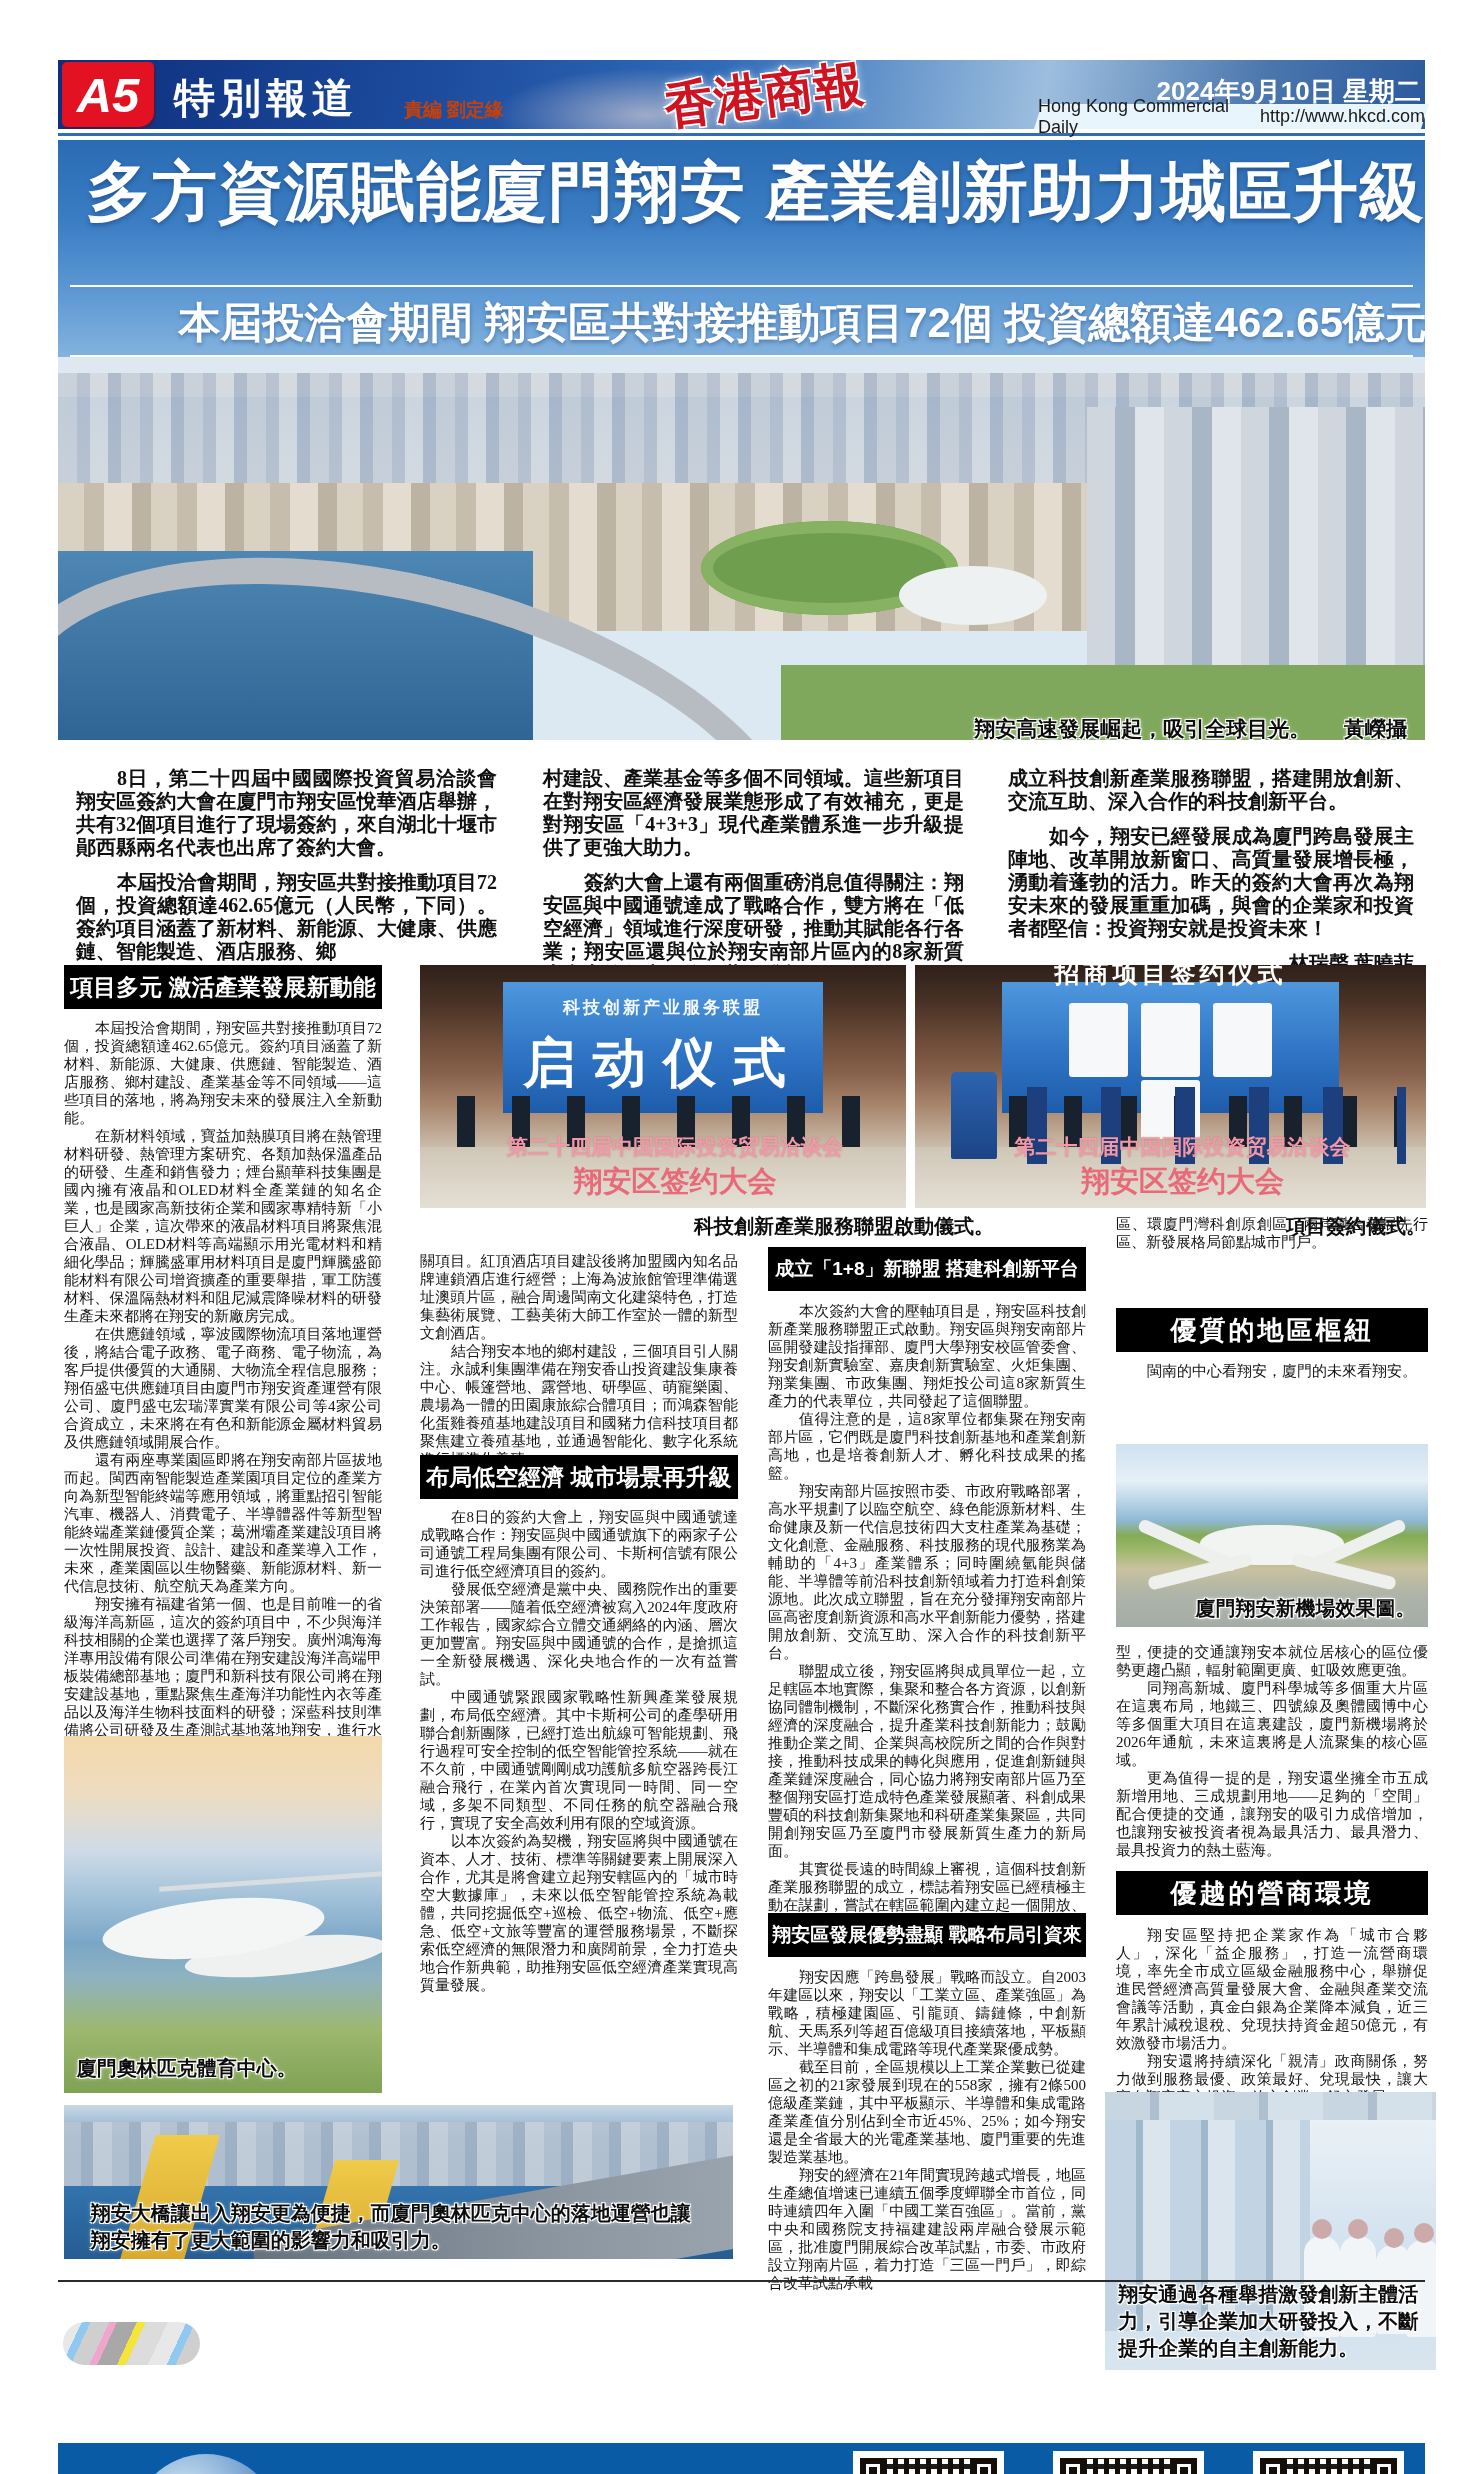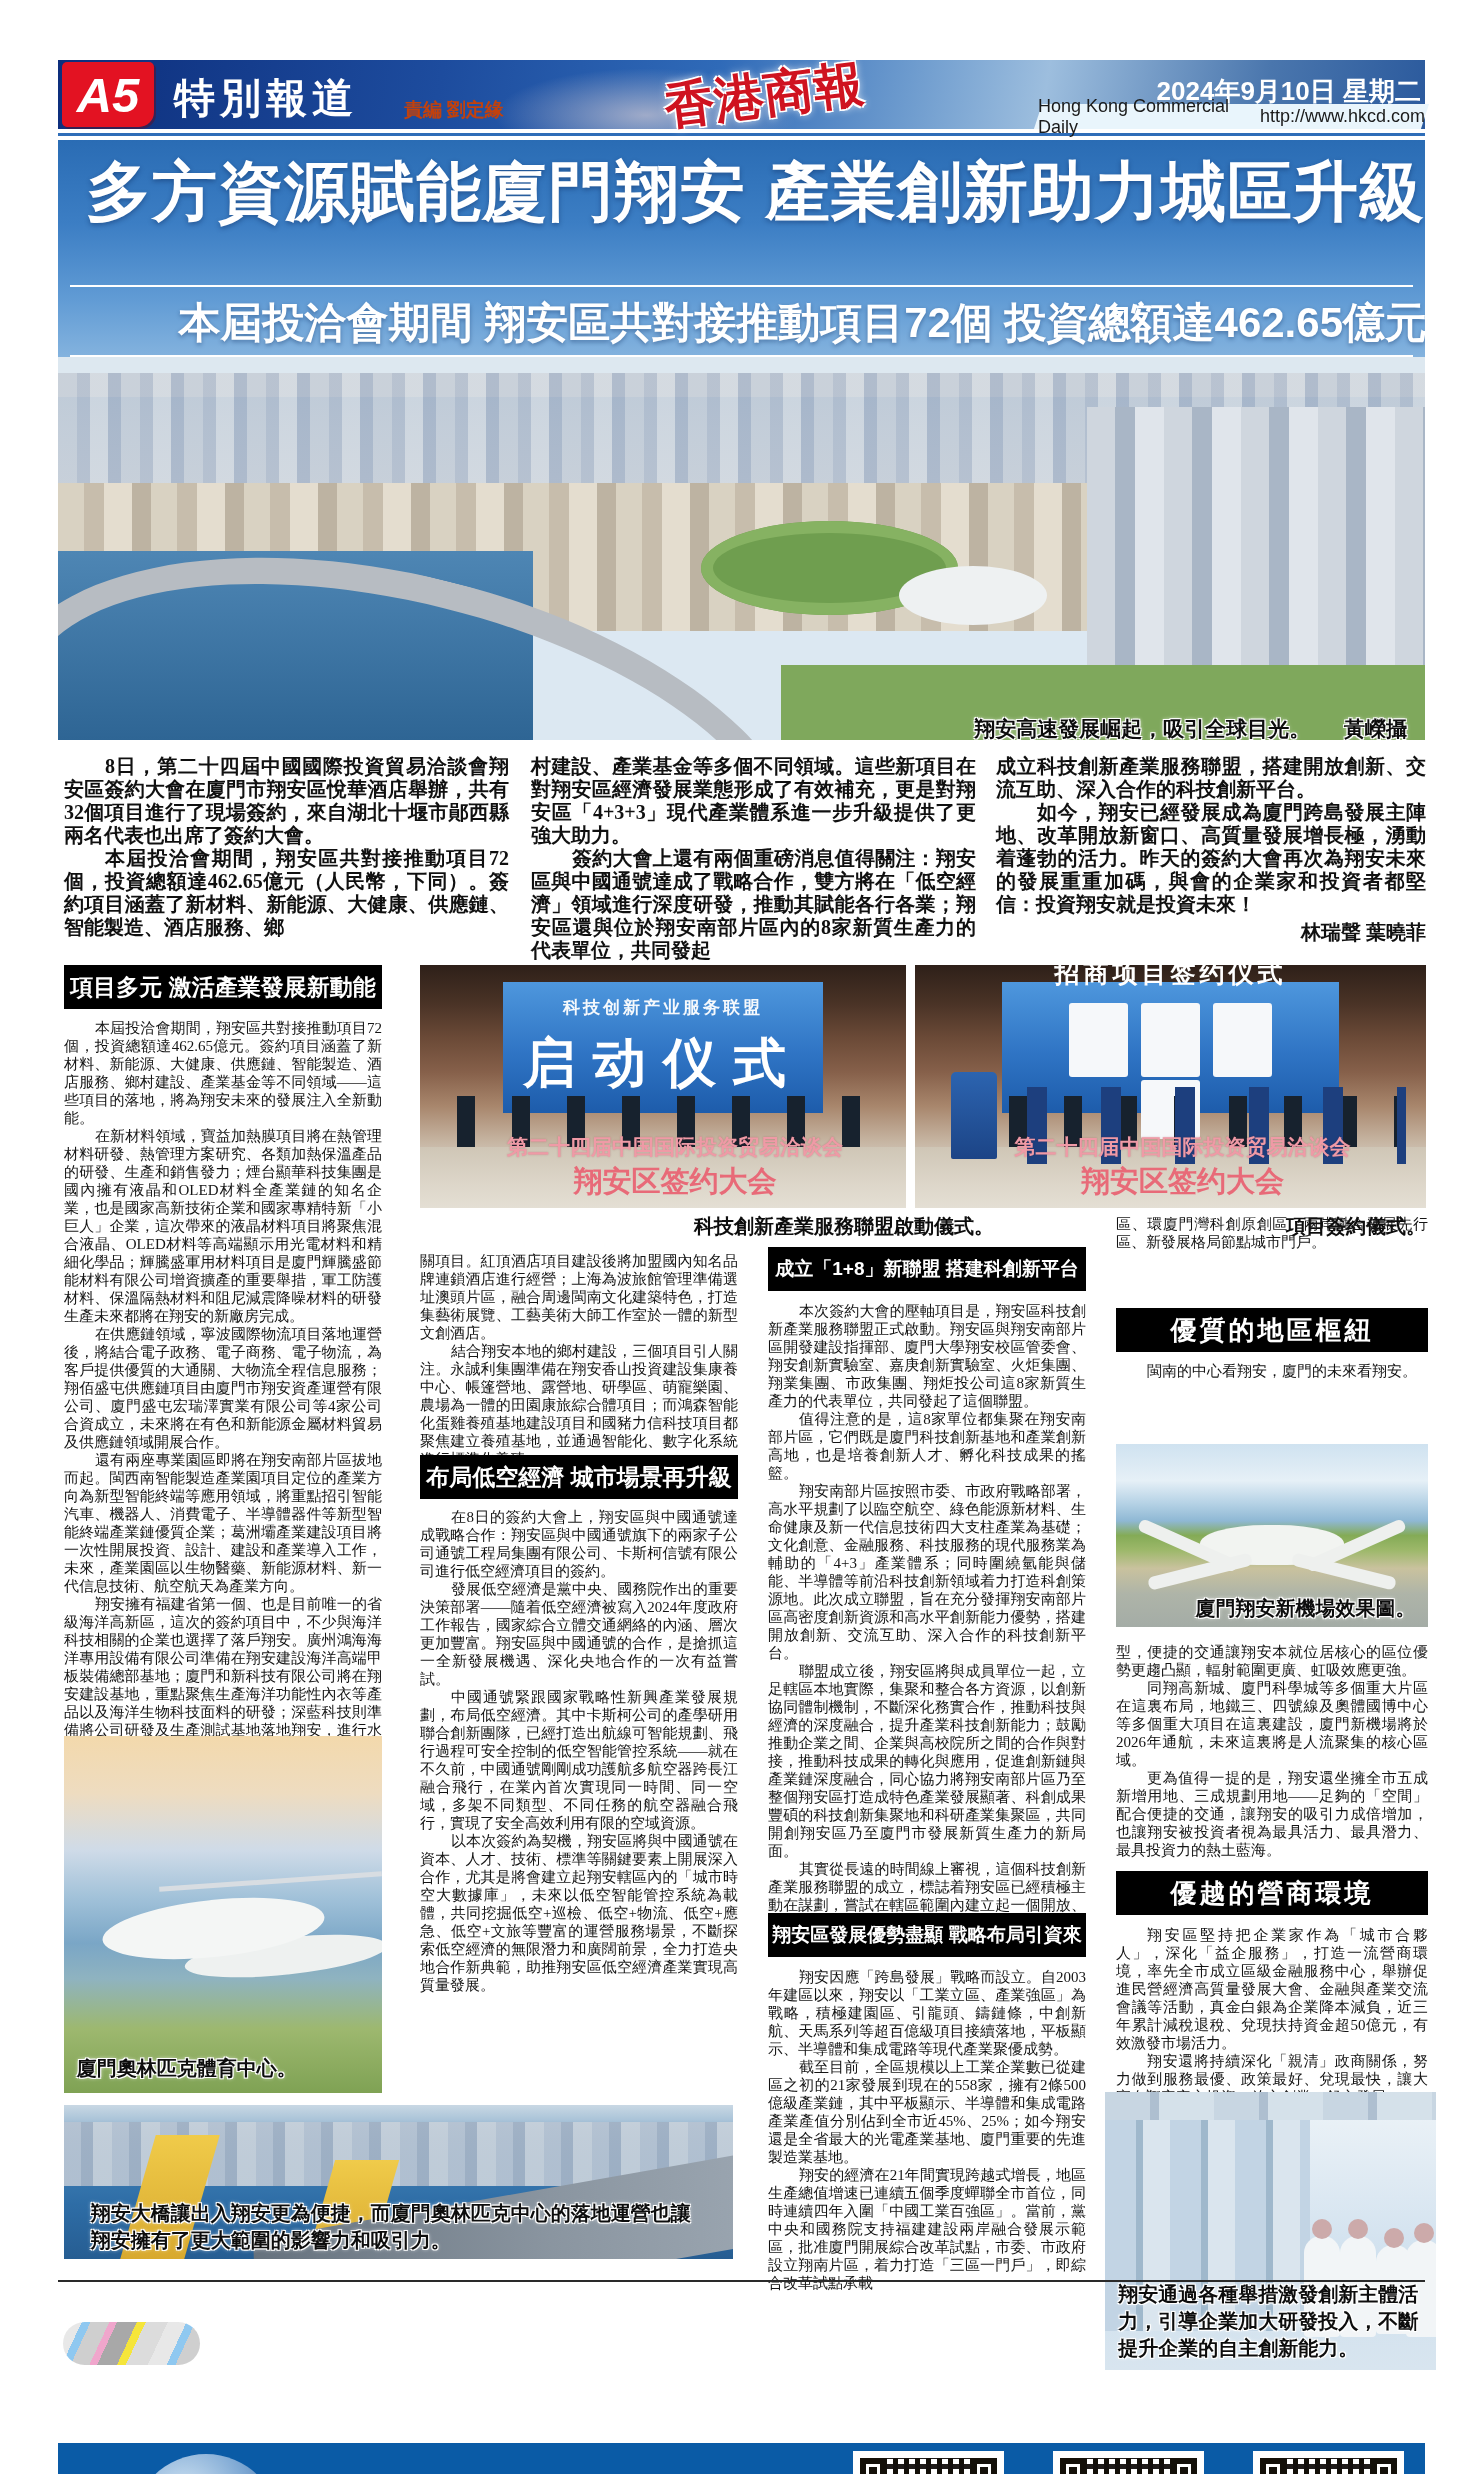--- a/index.html
+++ b/index.html
@@ -49,21 +49,21 @@
   .wrule{left:12px;width:1343px;height:2px;background:#fff;z-index:5}
   #subhead{left:2px;top:155px;width:100%;text-align:right;color:#fff;white-space:nowrap;
     font:700 42px "Liberation Sans",sans-serif;z-index:5;text-shadow:0 1.5px 4px rgba(10,40,90,.4)}
   #hero-cap{right:18px;top:575px;z-index:6}
   
   .pcap{font:700 21px "Liberation Sans",sans-serif;color:#0d0d0d;
     text-shadow:1px 1px 0 #fff,-1px -1px 0 #fff,1px -1px 0 #fff,-1px 1px 0 #fff,0 0 4px #fff}
   .pcap-s{font-size:20px}
   
   .intro-col{position:absolute;top:755px;font:700 20px/23px "Liberation Serif",serif;text-align:justify;color:#101010}
-  .intro-col p{margin:0}
+  .intro-col p{margin:12px}
   .intro-col p.ind{text-indent:41px}
   .byline{text-align:right;margin-top:5px !important;font-weight:700}
   
   .bt{position:absolute;font:400 15px/18px "Liberation Serif",serif;text-align:justify;color:#141414}
   .bt p{margin:0}
   .bt p.ind{text-indent:31px}
   
   .shead{position:absolute;height:44px;background:#000000;color:#fff;text-align:center;white-space:nowrap;
     font:700 23px/44px "Liberation Sans",sans-serif;overflow:hidden}
   .shead.sm{font-size:19px}

